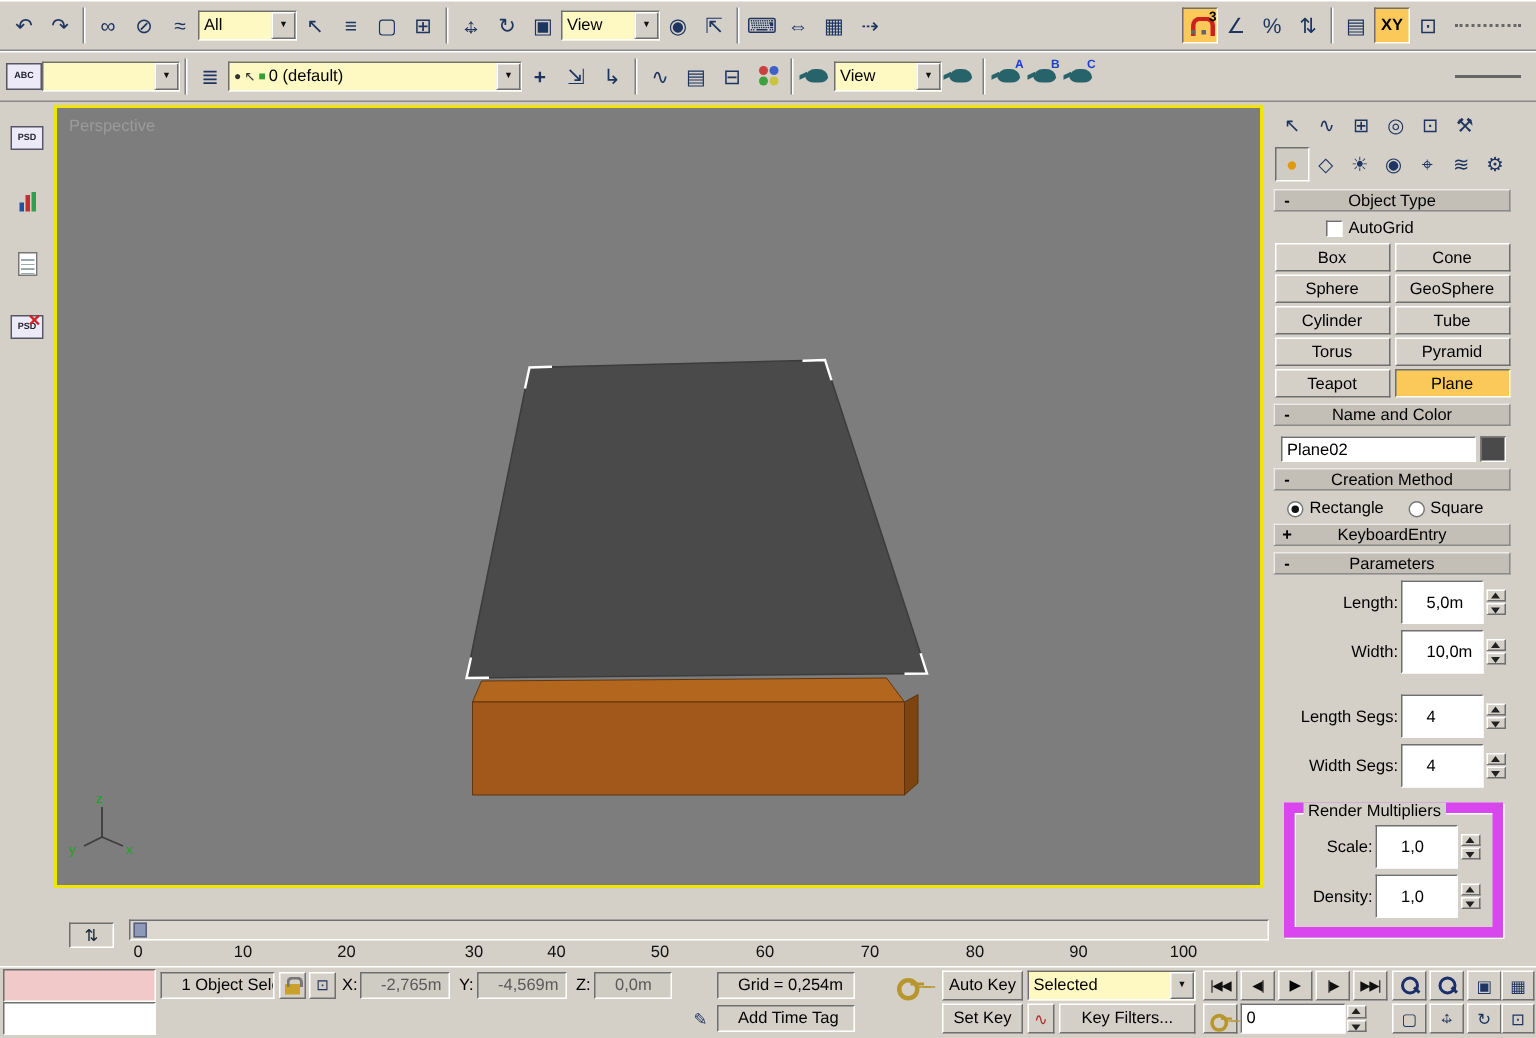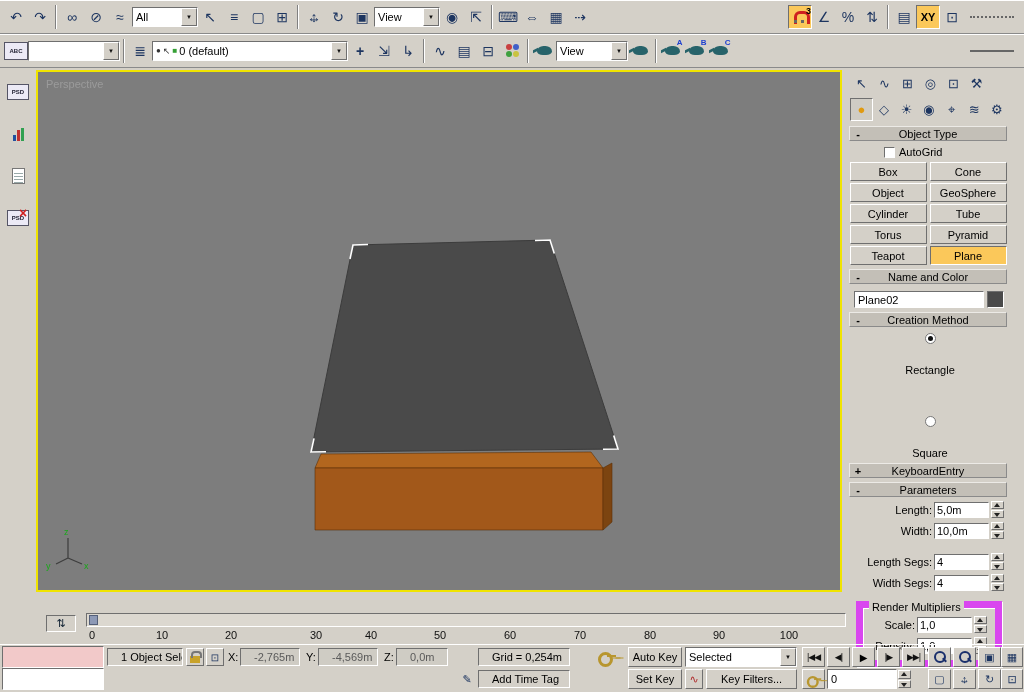--- a/index.html
+++ b/index.html
@@ -13,21 +13,21 @@
   #tb1, #tb2 { position:absolute; left:0; width:1024px; height:34px; display:flex; align-items:center;
     padding:0 4px; border-bottom:1px solid #8a8a8a; box-shadow:inset 0 1px 0 #fff; overflow:hidden; }
   #tb1 { top:0; } #tb2 { top:34px; }
   .tbtn { width:24px; height:24px; display:flex; align-items:center; justify-content:center;
     color:#1d3560; font-size:14px; flex:none; position:relative; }
   .tbtn.hl { background:var(--highlight); border:1px solid; border-color:#6f6f6f #fff #fff #6f6f6f; }
   .sep { width:2px; height:24px; margin:0 3px; border-left:1px solid #808080; border-right:1px solid #ffffff; flex:none; }
   .gl { pointer-events:none; }
   .stack { position:relative; width:16px; height:16px; }
   .stack i { position:absolute; left:0; top:0; width:16px; height:16px; font-style:normal; text-align:center; line-height:16px; }
-  .dd { height:20px; display:flex; align-items:stretch; background:#ffffff; border:1px solid; border-color:#6f6f6f #fff #fff #6f6f6f; flex:none; }
+  .dd { height:20px; display:flex; align-items:stretch; background:#fef9c3; border:1px solid; border-color:#6f6f6f #fff #fff #6f6f6f; flex:none; }
   .dd .val { flex:1; padding:2px 3px; white-space:nowrap; overflow:hidden; display:flex; align-items:center; gap:2px; }
   .dd .arr { width:16px; background:#d4d0c8; border:1px solid; border-color:#fff #6f6f6f #6f6f6f #fff; display:flex; align-items:center; justify-content:center; font-size:6px; color:#111; flex:none; }
   .dots { width:44px; height:0; border-top:2px dotted #666; margin:0 6px; flex:none; }
 
   .magnet { position:relative; width:12px; height:11px; }
   .magnet::before { content:''; position:absolute; left:0; top:0; width:10px; height:10px; border:3px solid #cf2020; border-bottom:none; border-radius:6px 6px 0 0; }
   .magnet::after { content:''; position:absolute; bottom:-1px; left:0; width:3px; height:3px; background:#666; box-shadow:7px 0 #666; }
   .magnet .n { position:absolute; right:-5px; top:-5px; font-size:9px; font-weight:bold; color:#000; }
   .teapot { position:relative; width:15px; height:9px; background:#27636a; border-radius:50% 50% 45% 45%/70% 70% 45% 45%; flex:none; }
   .teapot::before { content:''; position:absolute; left:-4px; top:3px; width:5px; height:3px; background:#27636a; transform:skewY(-25deg); }
@@ -69,26 +69,26 @@
   .rollout-h .t { flex:1; text-align:center; margin-right:16px; white-space:nowrap; }
   .agrow { display:flex; align-items:center; gap:4px; margin:5px 0 4px 38px; }
   .cb { width:11px; height:11px; background:#fff; border:1px solid; border-color:#6f6f6f #fff #fff #6f6f6f; }
   .obj-grid { display:grid; grid-template-columns:77px 77px; gap:2px 3px; justify-content:center; margin-top:1px; }
   .obj-btn { height:19px; display:flex; align-items:center; justify-content:center; background:#d4d0c8;
     border:1px solid; border-color:#fff #6f6f6f #6f6f6f #fff; font-size:11px; }
   .obj-btn.active { background:var(--highlight); border-color:#6f6f6f #fff #fff #6f6f6f; }
   .namerow { display:flex; align-items:center; gap:3px; margin:7px 6px 2px 8px; }
   .namefield { flex:1; height:17px; background:#fff; border:1px solid; border-color:#6f6f6f #fff #fff #6f6f6f; padding:1px 3px; display:flex; align-items:center; }
   .swatch { width:17px; height:17px; background:var(--plane_fill); border:1px solid; border-color:#6f6f6f #fff #fff #6f6f6f; }
-  .radrow { display:flex; align-items:center; gap:20px; margin:6px 8px 2px 12px;flex-direction:column; }
+  .radrow { display:flex; align-items:center; gap:4px; margin:6px 8px 2px 12px; }
   .rad { width:11px; height:11px; border-radius:50%; background:#fff; border:1px solid #777; position:relative; flex:none; }
   .rad.sel::after { content:''; position:absolute; inset:2px; border-radius:50%; background:#111; }
   .prow { display:flex; align-items:center; justify-content:flex-end; gap:2px; margin:4px 6px 0 0; }
   .plabel { white-space:nowrap; }
-  .pfield { width:55px; height:16px; background:#fff; border:1px solid; border-color:#6f6f6f #fff #fff #6f6f6f; padding:0 2px; display:flex; align-items:center;text-align:center; }
+  .pfield { width:55px; height:29px; background:#fff; border:1px solid; border-color:#6f6f6f #fff #fff #6f6f6f; padding:0 16px; display:flex; align-items:center;text-align:center; }
   .spin { width:13px; height:17px; display:flex; flex-direction:column; gap:1px; }
   .spin b { flex:1; background:#d4d0c8; border:1px solid; border-color:#fff #6f6f6f #6f6f6f #fff; position:relative; }
   .spin b::after { content:''; position:absolute; left:2px; border:3px solid transparent; }
   .spin b.up::after { top:1px; border-bottom:4px solid #222; border-top:none; }
   .spin b.dn::after { top:2px; border-top:4px solid #222; border-bottom:none; }
   .group { margin:10px 8px 0 10px; border:7px solid #d946ef; box-shadow:1px 1px 0 #fff, inset 1px 1px 0 #fff; padding:0 2px 6px; }
   .gtitle { position:relative; top:-7px; left:4px; background:#d4d0c8; padding:0 3px; display:inline-block; }
 
   
   #timeslider { position:absolute; left:36px; top:594px; width:810px; height:18px; display:flex; align-items:center; padding:1px 2px; background:#cac6be; border:1px solid; border-color:#6f6f6f #fff #fff #6f6f6f; }
@@ -383,21 +383,21 @@
       <span class="pm">-</span>
       <span class="t">Object Type</span>
     </div>
     <div class="agrow">
       <span class="cb"></span>
       <span>AutoGrid</span>
     </div>
     <div class="obj-grid">
       <div class="obj-btn">Box</div>
       <div class="obj-btn">Cone</div>
-      <div class="obj-btn">Object</div>
+      <div class="obj-btn">Sphere</div>
       <div class="obj-btn">GeoSphere</div>
       <div class="obj-btn">Cylinder</div>
       <div class="obj-btn">Tube</div>
       <div class="obj-btn">Torus</div>
       <div class="obj-btn">Pyramid</div>
       <div class="obj-btn">Teapot</div>
       <div class="obj-btn active">Plane</div>
     </div>
 
     <div class="rollout-h">

